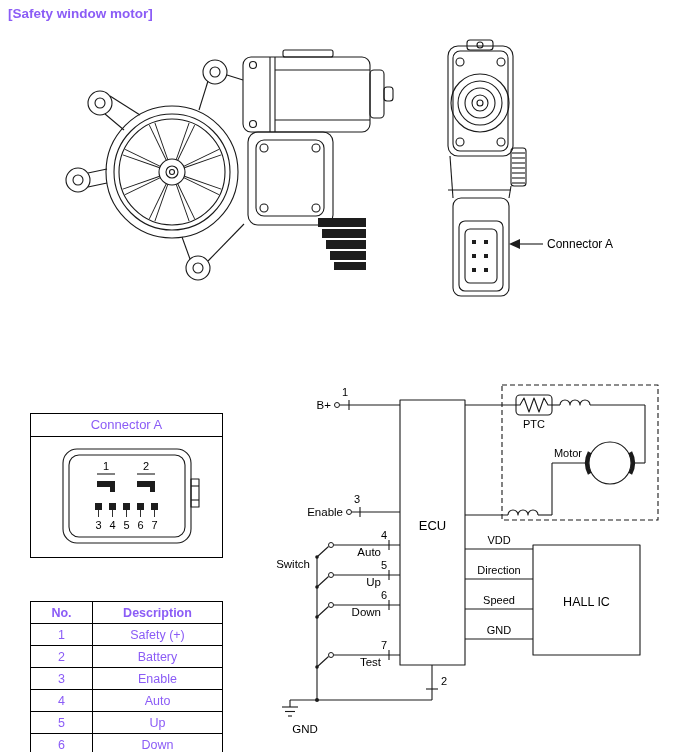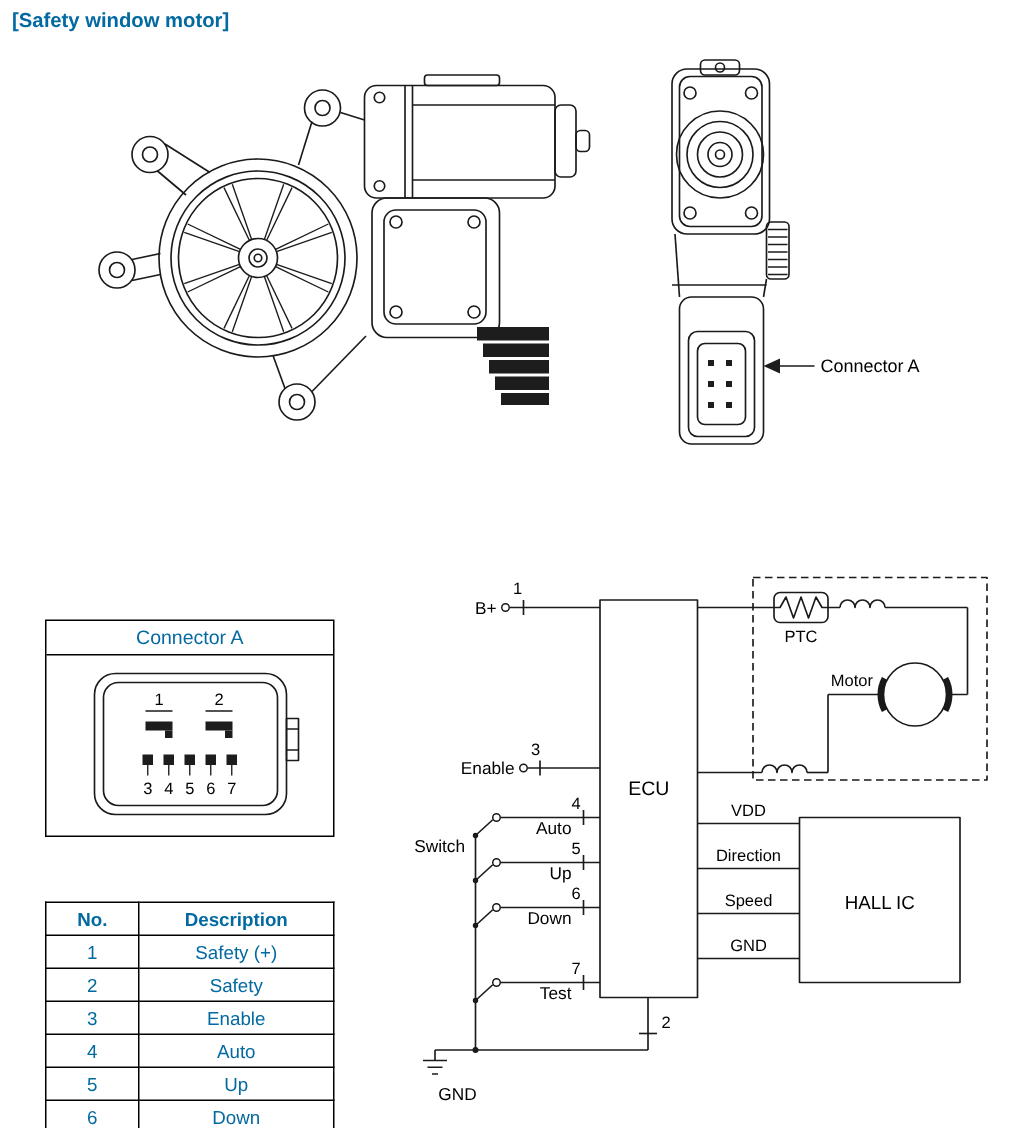--- a/index.html
+++ b/index.html
@@ -1,17 +1,17 @@
 <!DOCTYPE html>
 <html><head>
 <meta charset="utf-8">
 <style>
   html,body { margin:0; padding:0; background:#fff; }
   .page { position:relative; width:675px; height:752px; background:#fff; overflow:hidden;
-          font-family:"Liberation Sans", sans-serif; color:#0369a1; }
+          font-family:"Liberation Sans", sans-serif; color:#8b5cf6; }
   .page-title { position:absolute; left:8px; top:6px; font-size:13.5px; font-weight:bold; }
 
   svg { display:block; }
   .abs { position:absolute; }
   .motor-front { left:48px; top:30px; }
   .motor-side  { left:425px; top:38px; }
   .circuit     { left:265px; top:375px; }
 
   .ln   { stroke:#1a1a1a; stroke-width:1.1; fill:none; stroke-linejoin:round; }
   .lnt  { stroke:#1a1a1a; stroke-width:0.9; fill:none; }
@@ -201,21 +201,21 @@
         <th>Description</th>
       </tr>
     </thead>
     <tbody>
       <tr>
         <td>1</td>
         <td>Safety (+)</td>
       </tr>
       <tr>
         <td>2</td>
-        <td>Safety</td>
+        <td>Battery</td>
       </tr>
       <tr>
         <td>3</td>
         <td>Enable</td>
       </tr>
       <tr>
         <td>4</td>
         <td>Auto</td>
       </tr>
       <tr>

